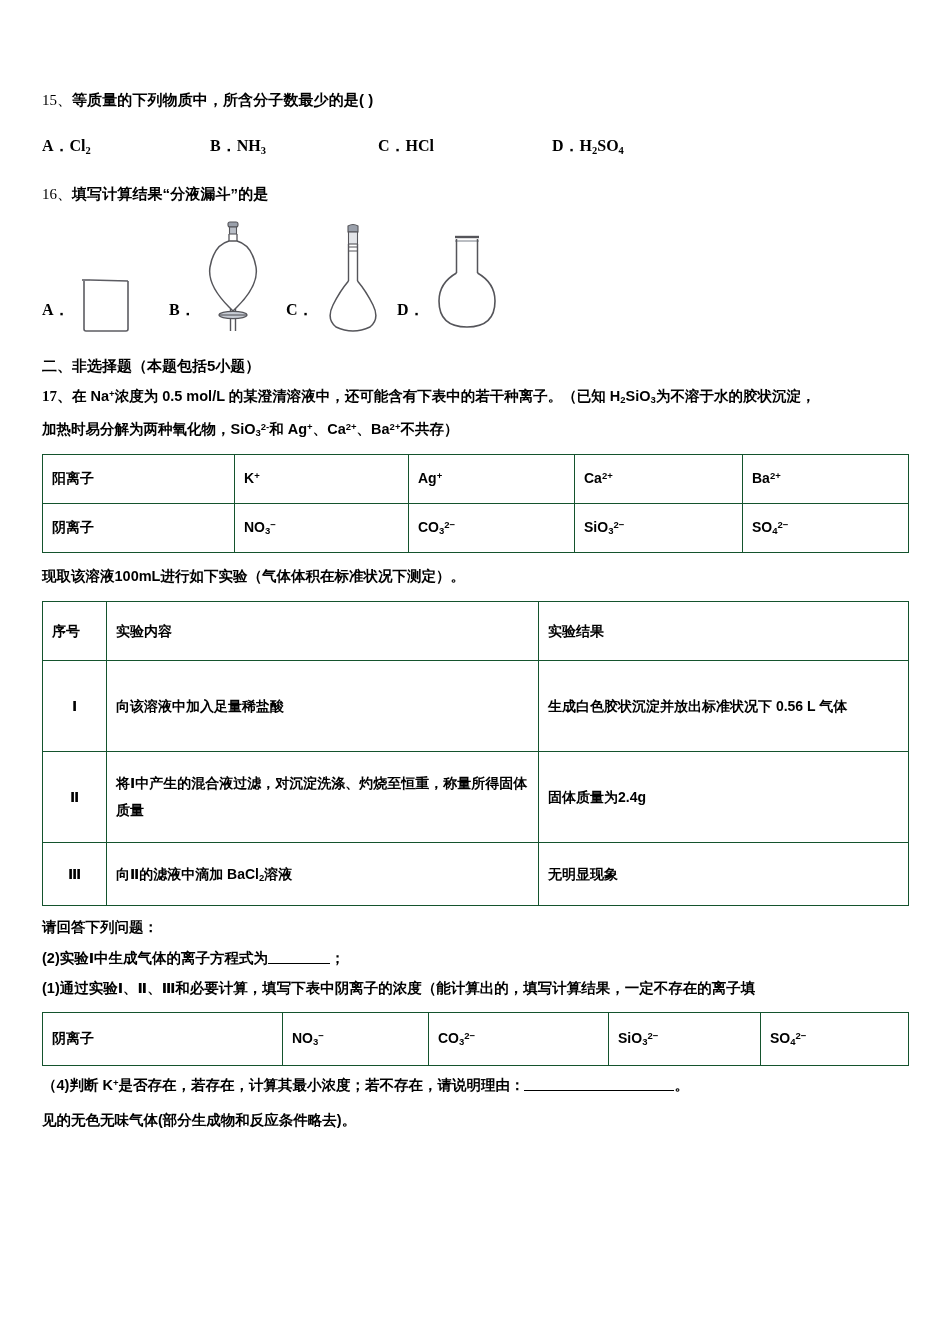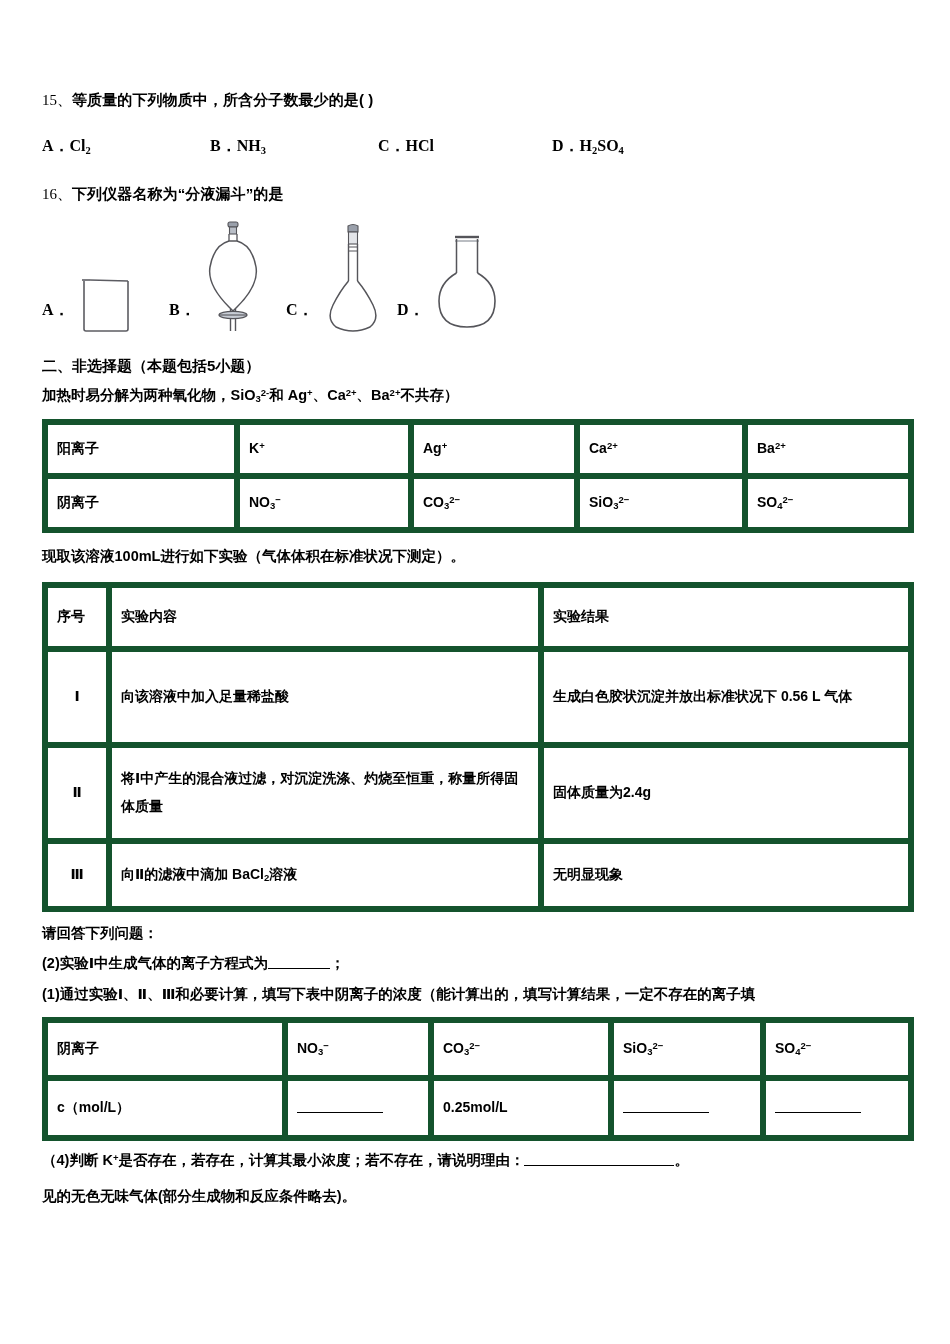--- a/index.html
+++ b/index.html
@@ -106,21 +106,21 @@
   .para-tight { line-height: 1.9; }
 
   
   table.doc {
     border-collapse: collapse;
     width: 866px;
     margin-top: 10px;
     table-layout: fixed;
   }
   table.doc td {
-    border: 6px solid #14532d;
+    border: 1px solid #14532d;
     padding: 8px 9px;
     vertical-align: middle;
     font-family: "Liberation Sans", "DejaVu Sans", sans-serif;
     font-weight: 600;
     font-size: 14px;
     line-height: 1.95;
   }
   table.doc td sub { font-size: 9.5px; vertical-align: -0.25em; }
   table.doc td sup { font-size: 9.5px; vertical-align: 0.45em; }
   .ion-row td { height: 32px; }
@@ -174,21 +174,21 @@
       </div>
       <div class="opt" style="left:336px;">
         <span>C．</span><span>HCl</span>
       </div>
       <div class="opt" style="left:510px;">
         <span>D．</span><span>H<sub>2</sub>SO<sub>4</sub></span>
       </div>
     </div>
 
     <div class="q-line q16-head">
-      <span class="q-num">16、</span><span class="cjk">下列仪器名称为“分液漏斗”的是</span>
+      <span class="q-num">16、</span><span class="cjk">填写计算结果“分液漏斗”的是</span>
     </div>
 
     <div class="apparatus-row">
 
       <div class="app-item" style="left:0px;">
         <span class="app-label">A．</span>
         <svg class="app-svg" width="60" height="62" viewBox="0 0 60 62">
           <path d="M8 8 L8 56 Q8 58 10 58 L50 58 Q52 58 52 56 L52 8" fill="none" stroke="#5c5c62" stroke-width="1.6" stroke-linejoin="round"></path>
           <path d="M6 7 L14 7" fill="none" stroke="#5c5c62" stroke-width="1.6"></path>
           <path d="M14 7 L52 8" fill="none" stroke="#5c5c62" stroke-width="1.6"></path>
@@ -238,20 +238,23 @@
           <path d="M25.5 8 L25.5 42 M46.5 8 L46.5 42" stroke="#55555a" stroke-width="1.5" fill="none"></path>
 
           <path d="M25.5 42 Q8 52 8 70 Q8 96 36 96 Q64 96 64 70 Q64 52 46.5 42" fill="none" stroke="#55555a" stroke-width="1.6"></path>
         </svg>
       </div>
 
     </div>
 
     <div class="sec-head">二、非选择题（本题包括5小题）</div>
 
+    <div class="para para-tight">
+      <span class="q-num">17、</span><span>在 Na<sup>+</sup>浓度为 0.5 mol/L 的某澄清溶液中，还可能含有下表中的若干种离子。（已知 H<sub>2</sub>SiO<sub>3</sub>为不溶于水的胶状沉淀，</span>
+    </div>
     <div class="para para-tight">加热时易分解为两种氧化物，SiO<sub>3</sub><sup>2-</sup>和 Ag<sup>+</sup>、Ca<sup>2+</sup>、Ba<sup>2+</sup>不共存）</div>
 
     <table class="doc">
       <colgroup>
         <col style="width:192px">
           <col style="width:174px">
           <col style="width:166px">
           <col style="width:168px">
           <col style="width:166px">
       </colgroup>
@@ -318,27 +321,20 @@
           <col style="width:148px">
       </colgroup>
       <tbody>
         <tr>
           <td style="height:36px">阴离子</td>
           <td>NO<sub>3</sub><sup>−</sup></td>
           <td>CO<sub>3</sub><sup>2−</sup></td>
           <td>SiO<sub>3</sub><sup>2−</sup></td>
           <td>SO<sub>4</sub><sup>2−</sup></td>
         </tr>
-        <tr>
-          <td style="height:38px">c（mol/L）</td>
-          <td><span class="blank-ul"></span></td>
-          <td>0.25mol/L</td>
-          <td><span class="blank-ul"></span></td>
-          <td><span class="blank-ul"></span></td>
-        </tr>
       </tbody>
     </table>
 
     <div class="ans-line" style="margin-top:4px;">（4)判断 K<sup>+</sup>是否存在，若存在，计算其最小浓度；若不存在，请说明理由：<span class="blank-ul long"></span>。</div>
 
     <div class="para">见的无色无味气体(部分生成物和反应条件略去)。</div>
 
   </div>
 </div>
 

